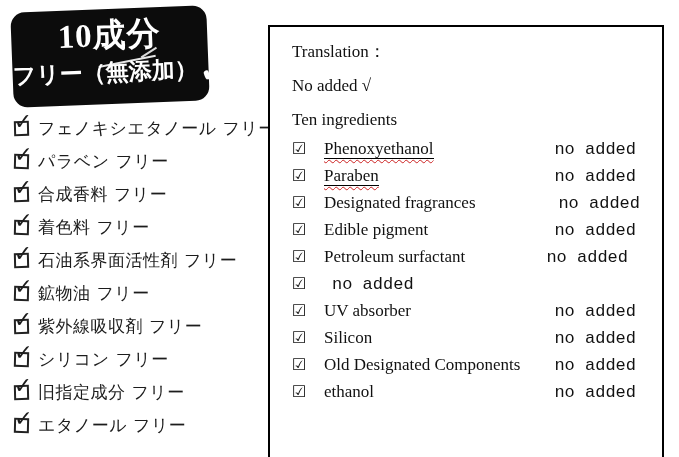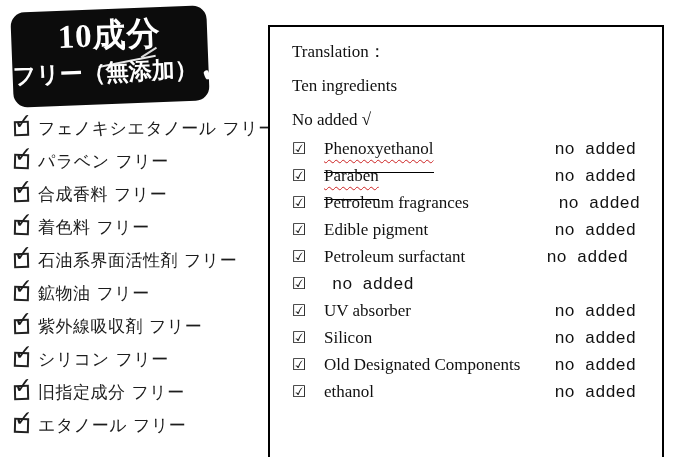--- a/index.html
+++ b/index.html
@@ -136,21 +136,21 @@
   .t-name { flex: 1 1 auto; }
   .t-status { flex: 0 0 auto; margin-left: 8px; font-family: Liberation Mono, monospace; }
   .t-row:nth-child(3) .t-status { margin-right: -4px; }
   .t-row:nth-child(5) .t-status { margin-right: 8px; }
   .t-row:nth-child(6) .t-status { margin-right: -2px; }
   .spellcheck {
     border-bottom: 1.5px solid #000000;
     text-decoration: underline wavy #cc2222 1px;
     text-underline-offset: 5px;
     text-decoration-skip-ink: none;
-    padding-bottom: 14px;
+    padding-bottom: 0px;
   }
 </style>
 </head>
 <body>
 
 <div class="page">
 
   <div class="badge">
     <div class="badge-line1">10成分</div>
     <div class="badge-line2">
@@ -219,37 +219,37 @@
       <span class="jbox">
           <span class="jtick">✓</span>
         </span>
       <span class="jp-label">エタノール フリー</span>
     </div>
   </div>
 
   <div class="tbox">
     <div class="tbox-header">
       <div>Translation：</div>
+      <div>No added √</div>
       <div>Ten ingredients</div>
-      <div>No added √</div>
     </div>
     <div class="t-rows">
       <div class="t-row">
         <span class="t-check">☑</span>
         <span class="t-name"><span class="spellcheck">Phenoxyethanol</span></span>
         <span class="t-status">no added</span>
       </div>
       <div class="t-row">
         <span class="t-check">☑</span>
         <span class="t-name"><span class="spellcheck">Paraben</span></span>
         <span class="t-status">no added</span>
       </div>
       <div class="t-row">
         <span class="t-check">☑</span>
-        <span class="t-name">Petroleum fragrances</span>
+        <span class="t-name">Designated fragrances</span>
         <span class="t-status">no added</span>
       </div>
       <div class="t-row">
         <span class="t-check">☑</span>
         <span class="t-name">Edible pigment</span>
         <span class="t-status">no added</span>
       </div>
       <div class="t-row">
         <span class="t-check">☑</span>
         <span class="t-name">Petroleum surfactant</span>

